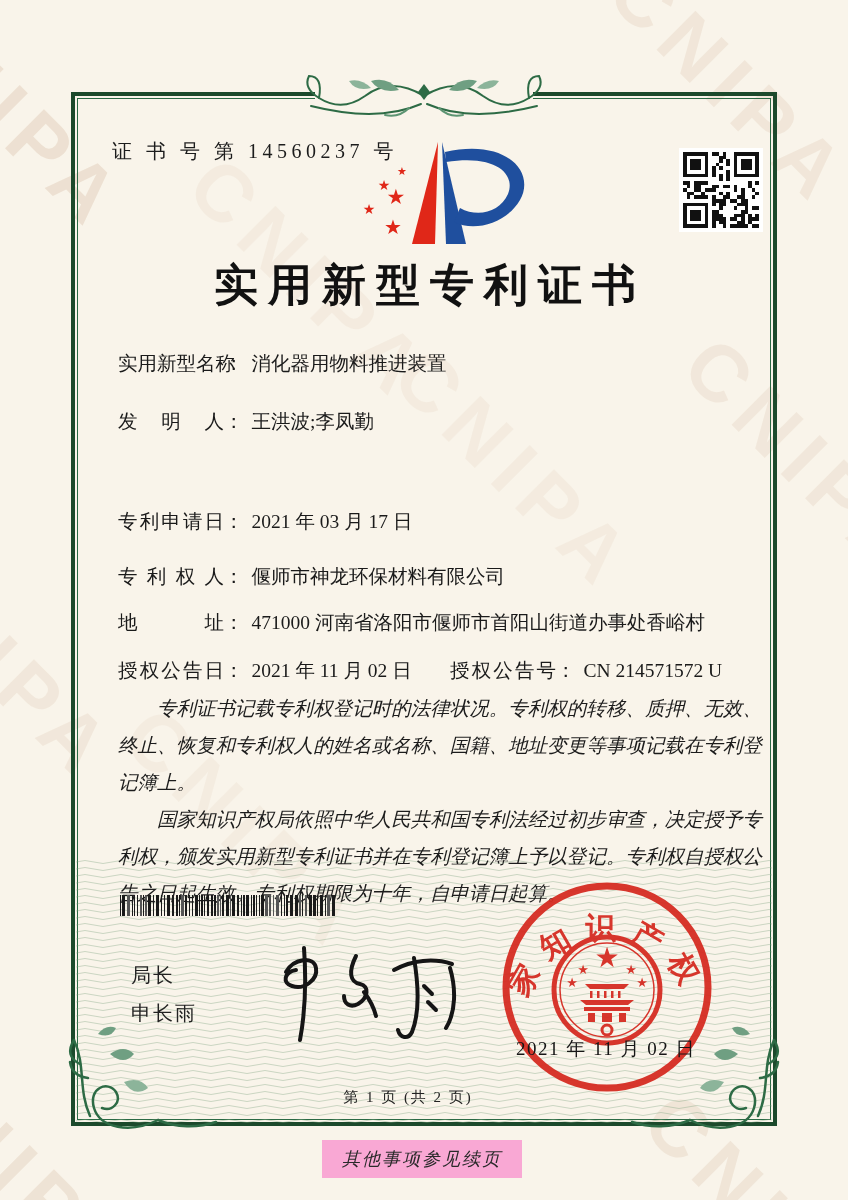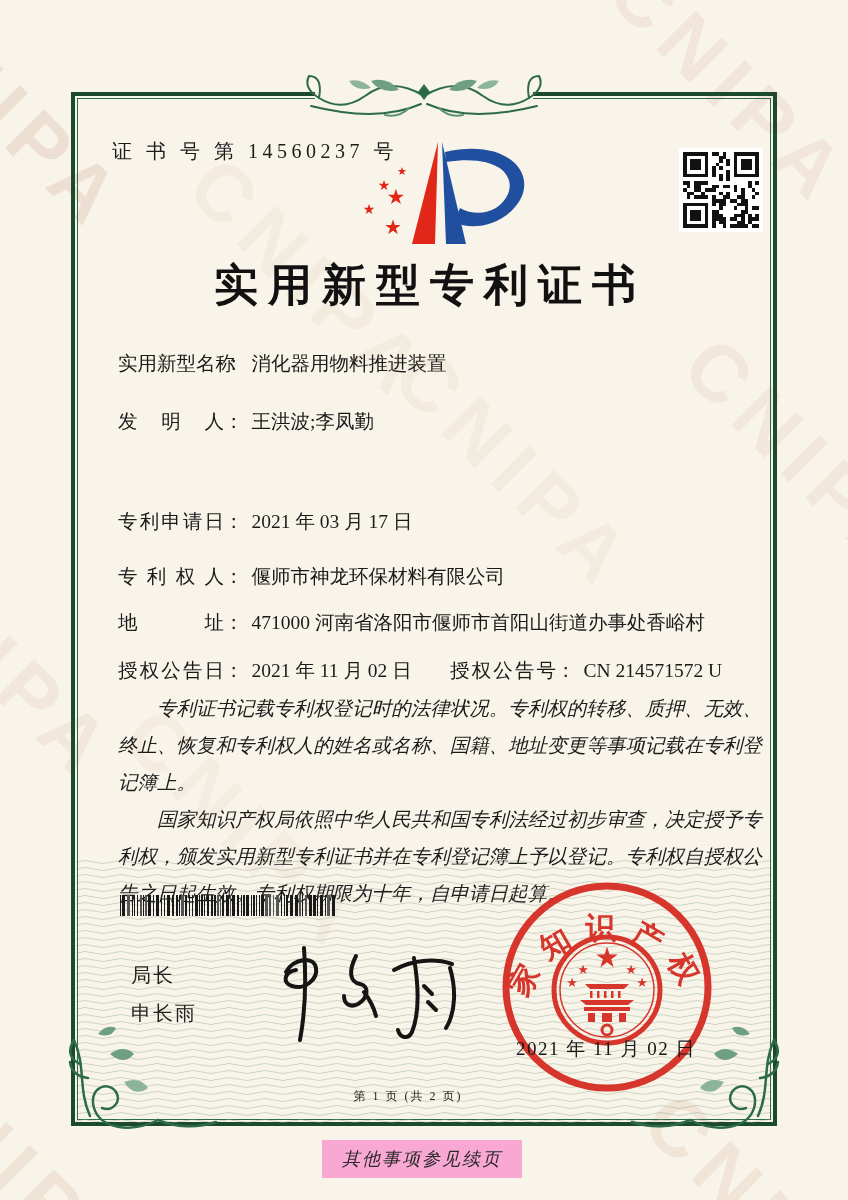--- a/index.html
+++ b/index.html
@@ -50,21 +50,21 @@
                font-size:20px; color:#222; letter-spacing:2px; }
   .sig-name  { position:absolute; left:131px; top:1000px; font-family:"Liberation Sans","DejaVu Sans",sans-serif;
                font-size:20px; color:#222; letter-spacing:2px; }
   .signature { position:absolute; left:252px; top:942px; width:215px; height:105px; }
 
   .seal { position:absolute; left:492px; top:872px; width:230px; height:230px; z-index:3; opacity:.93; }
   .seal-date { position:absolute; left:498px; top:1036px; width:216px; text-align:center; z-index:4;
                font-size:19px; letter-spacing:1.5px; color:#161616; font-weight:500; }
 
   .footer-page { position:absolute; left:0; top:1088px; width:816px; text-align:center;
-                 font-size:12px; letter-spacing:2px; color:#222; z-index:2; }
+                 font-size:15px; letter-spacing:2px; color:#222; z-index:2; }
 
   .cont-note { position:absolute; left:322px; top:1140px; background:#f9a8d4; padding:7px 20px;
                font-size:18px; font-style:italic; color:#2a2a2a; letter-spacing:2px; z-index:2; }
 </style>
 </head>
 <body>
 
 <div class="page">
 
   <div id="wmLayer">

